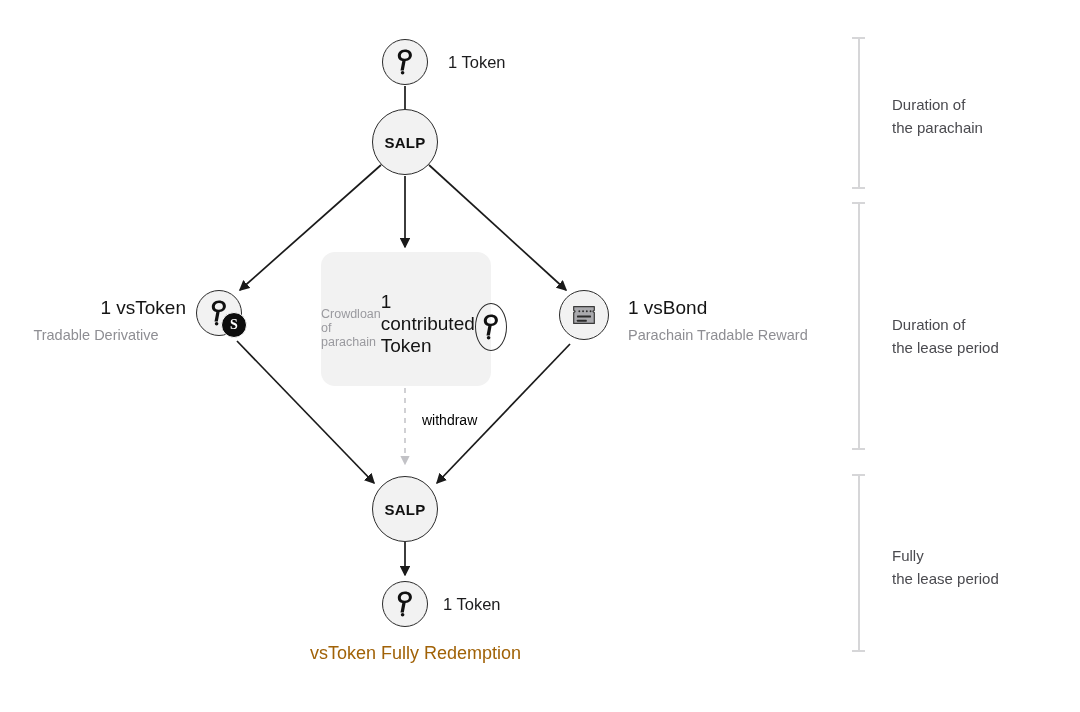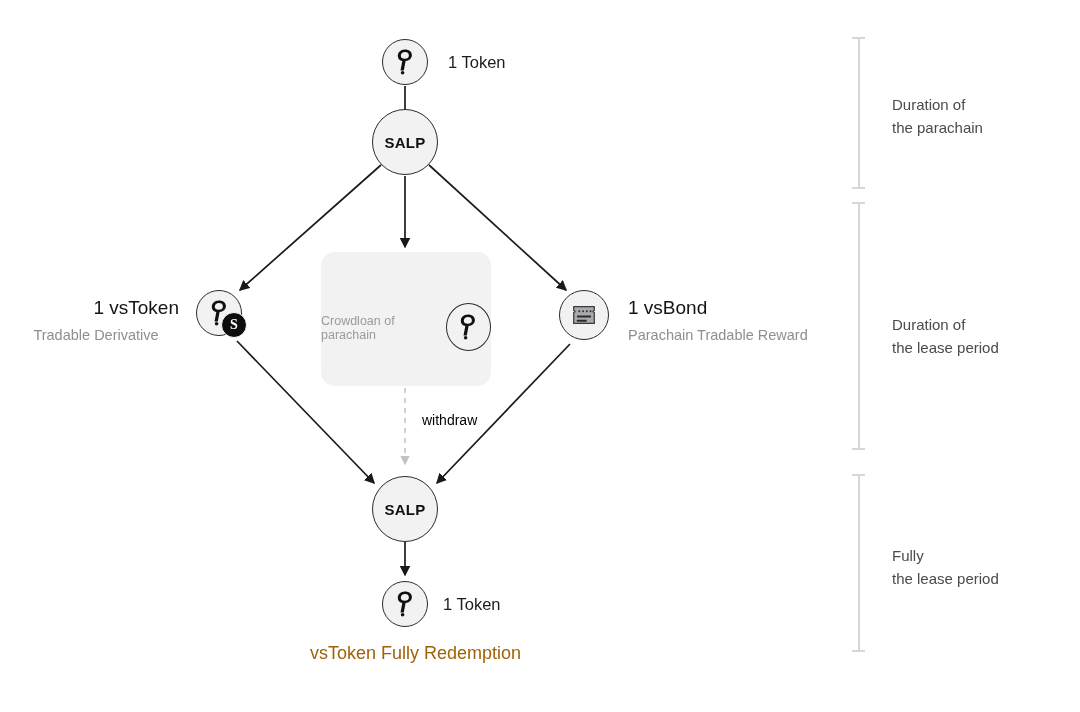--- a/index.html
+++ b/index.html
@@ -146,25 +146,26 @@
   <div class="node" style="left:196px;top:290px;">
     <div class="circle tok" style="position:relative;">
       <svg class="dot-glyph" viewBox="0 0 100 100">
         <path d="M50 8 C34 8 26 18 26 30 C26 40 33 46 41 47 L35 78 L46 78 L52 47 C64 46 73 38 73 27 C73 15 63 8 50 8 Z
                  M50 17 C58 17 63 21 63 28 C63 35 57 39 49 39 C41 39 36 35 36 29 C36 22 42 17 50 17 Z" fill="#111"></path>
         <circle cx="42" cy="86" r="6" fill="#111"></circle>
       </svg>
       <span class="s-badge">S</span>
     </div>
   </div>
-  <div class="lbl big-main" style="left:29px;top:297px;width:150px;text-align:right;">1 vsToken</div>
+  <div class="lbl big-main" style="left:36px;top:297px;width:150px;text-align:right;">1 vsToken</div>
   <div class="lbl sub" style="left:6px;top:327px;width:180px;text-align:center;">Tradable Derivative</div>
 
   <div class="card" style="left:321px;top:252px;width:170px;height:134px;">
     <div class="card-title">Crowdloan of parachain</div>
+    <div class="card-main">1 contributed Token</div>
     <div class="card-circle">
       <svg class="dot-glyph" viewBox="0 0 100 100">
         <path d="M50 8 C34 8 26 18 26 30 C26 40 33 46 41 47 L35 78 L46 78 L52 47 C64 46 73 38 73 27 C73 15 63 8 50 8 Z
                  M50 17 C58 17 63 21 63 28 C63 35 57 39 49 39 C41 39 36 35 36 29 C36 22 42 17 50 17 Z" fill="#111"></path>
         <circle cx="42" cy="86" r="6" fill="#111"></circle>
       </svg>
     </div>
   </div>
 
   <div class="lbl withdraw-lbl" style="left:422px;top:412px;">withdraw</div>

